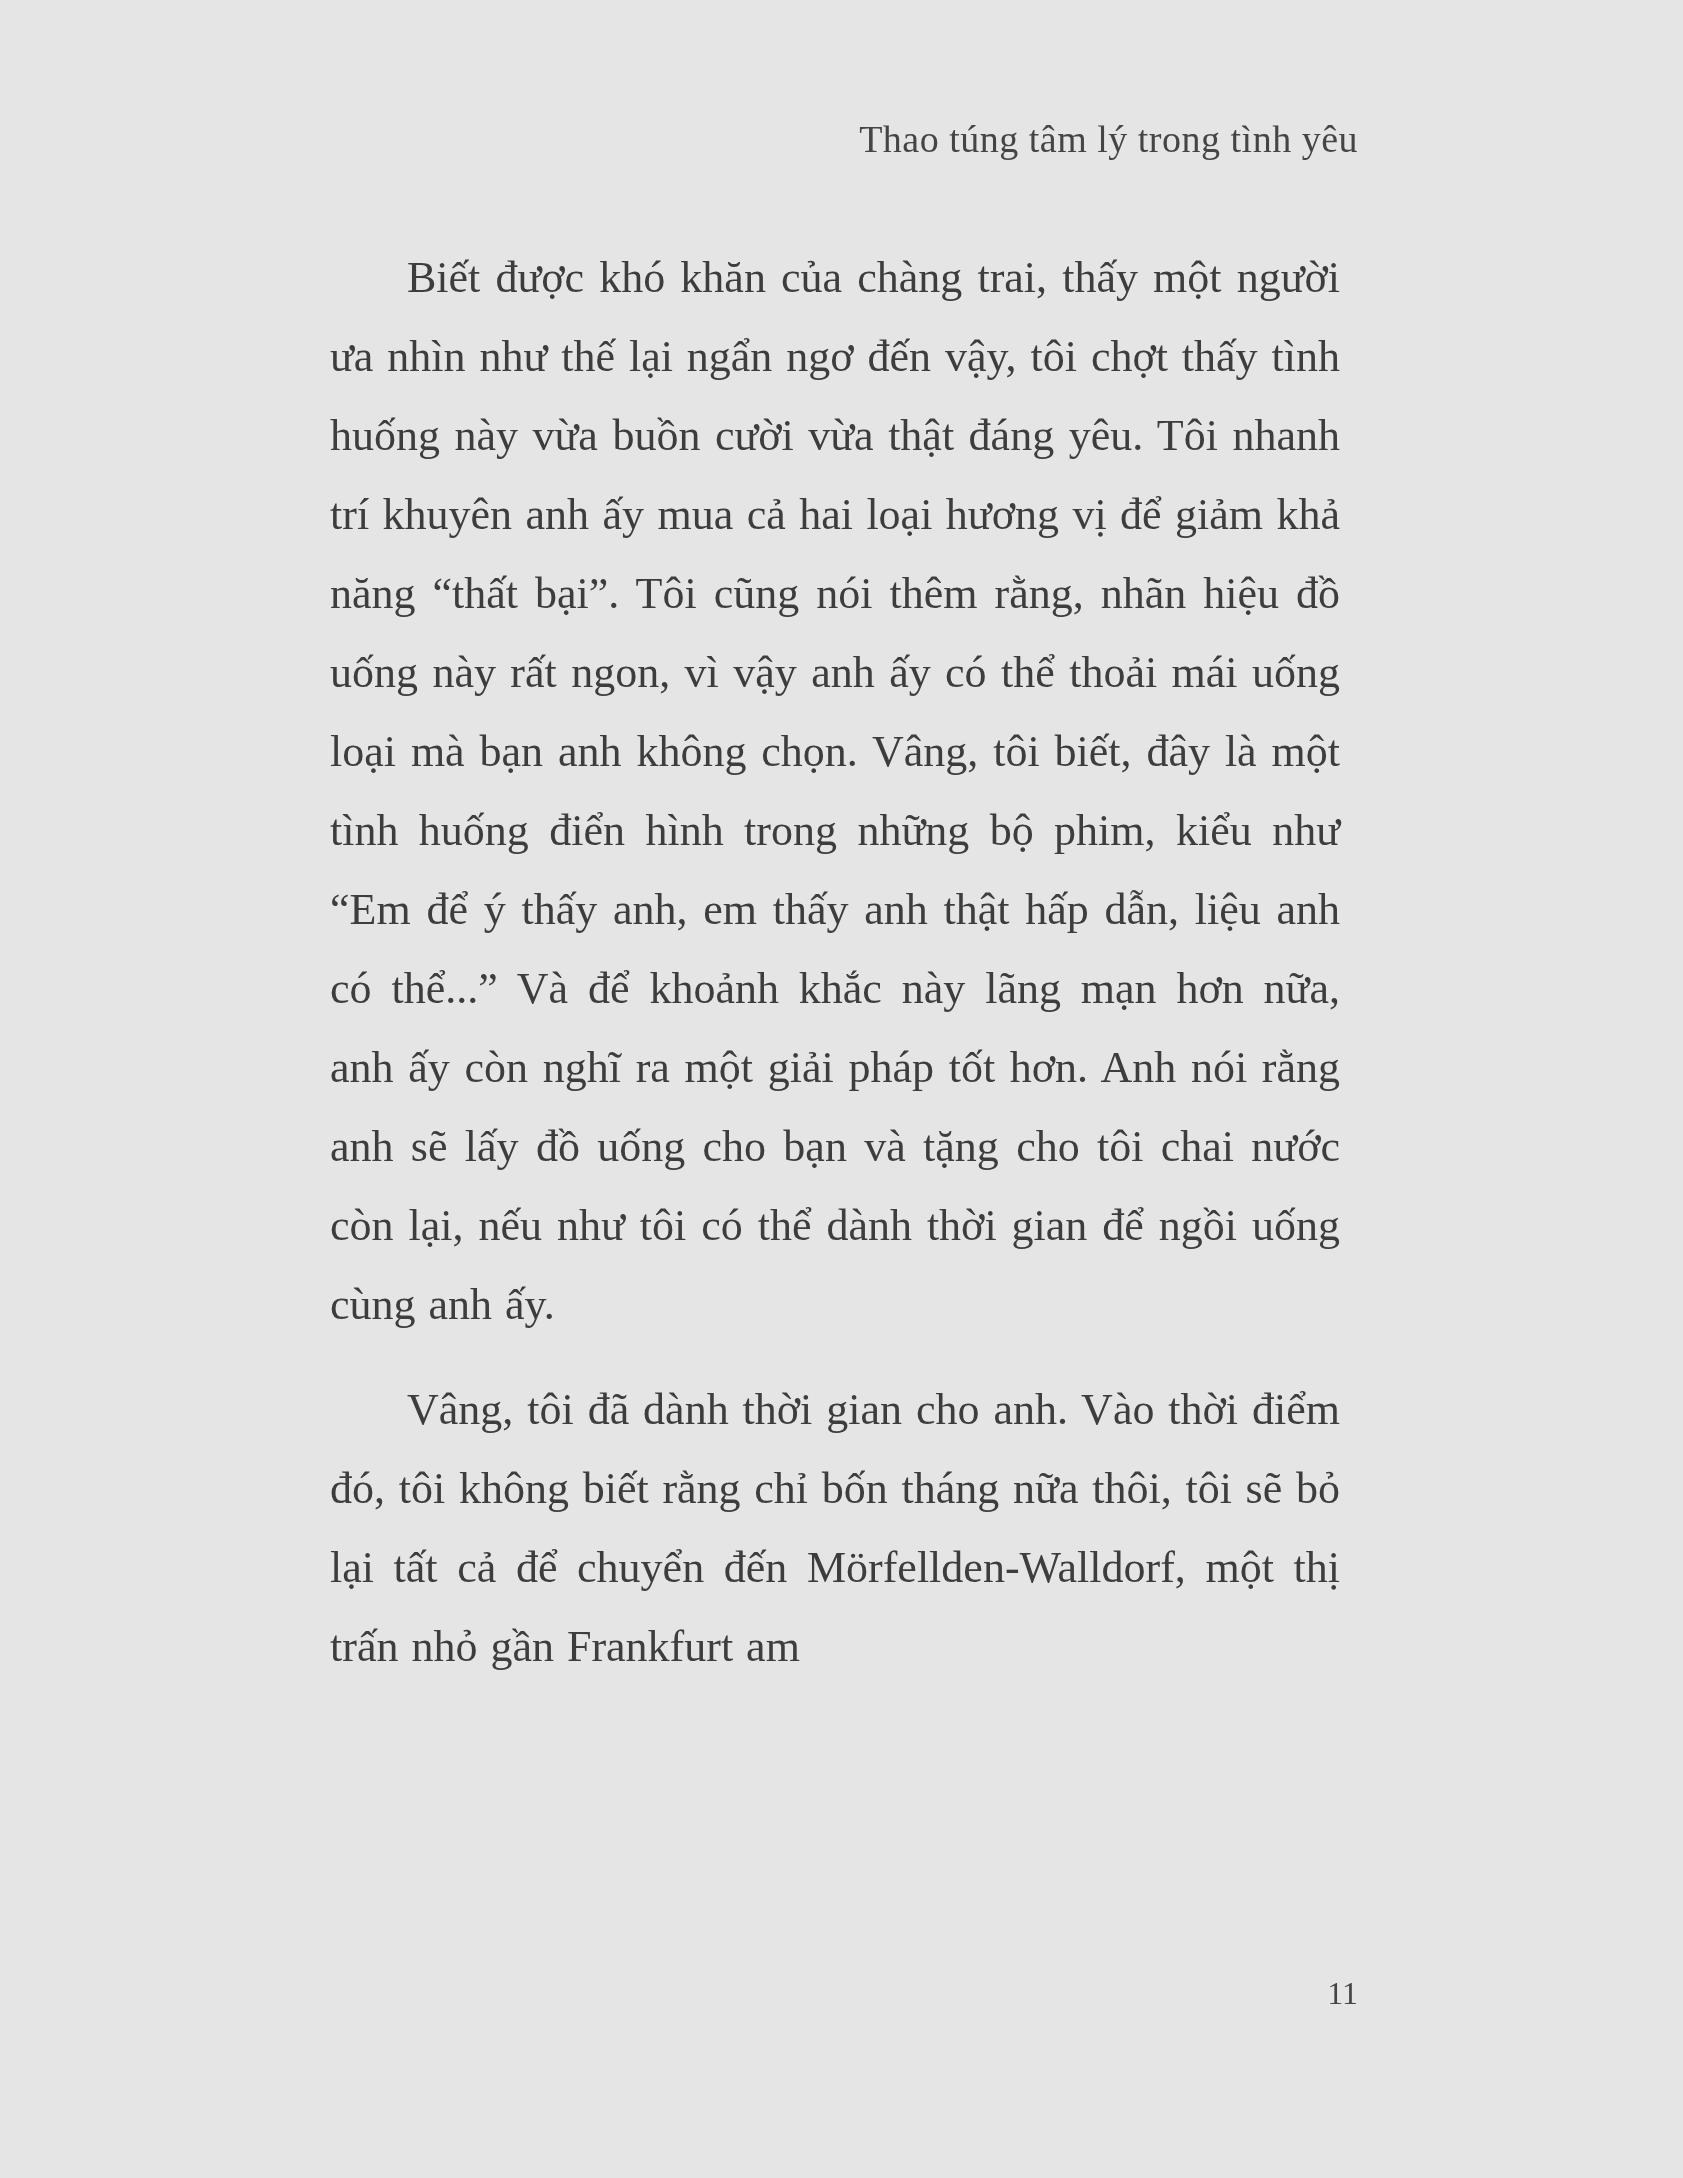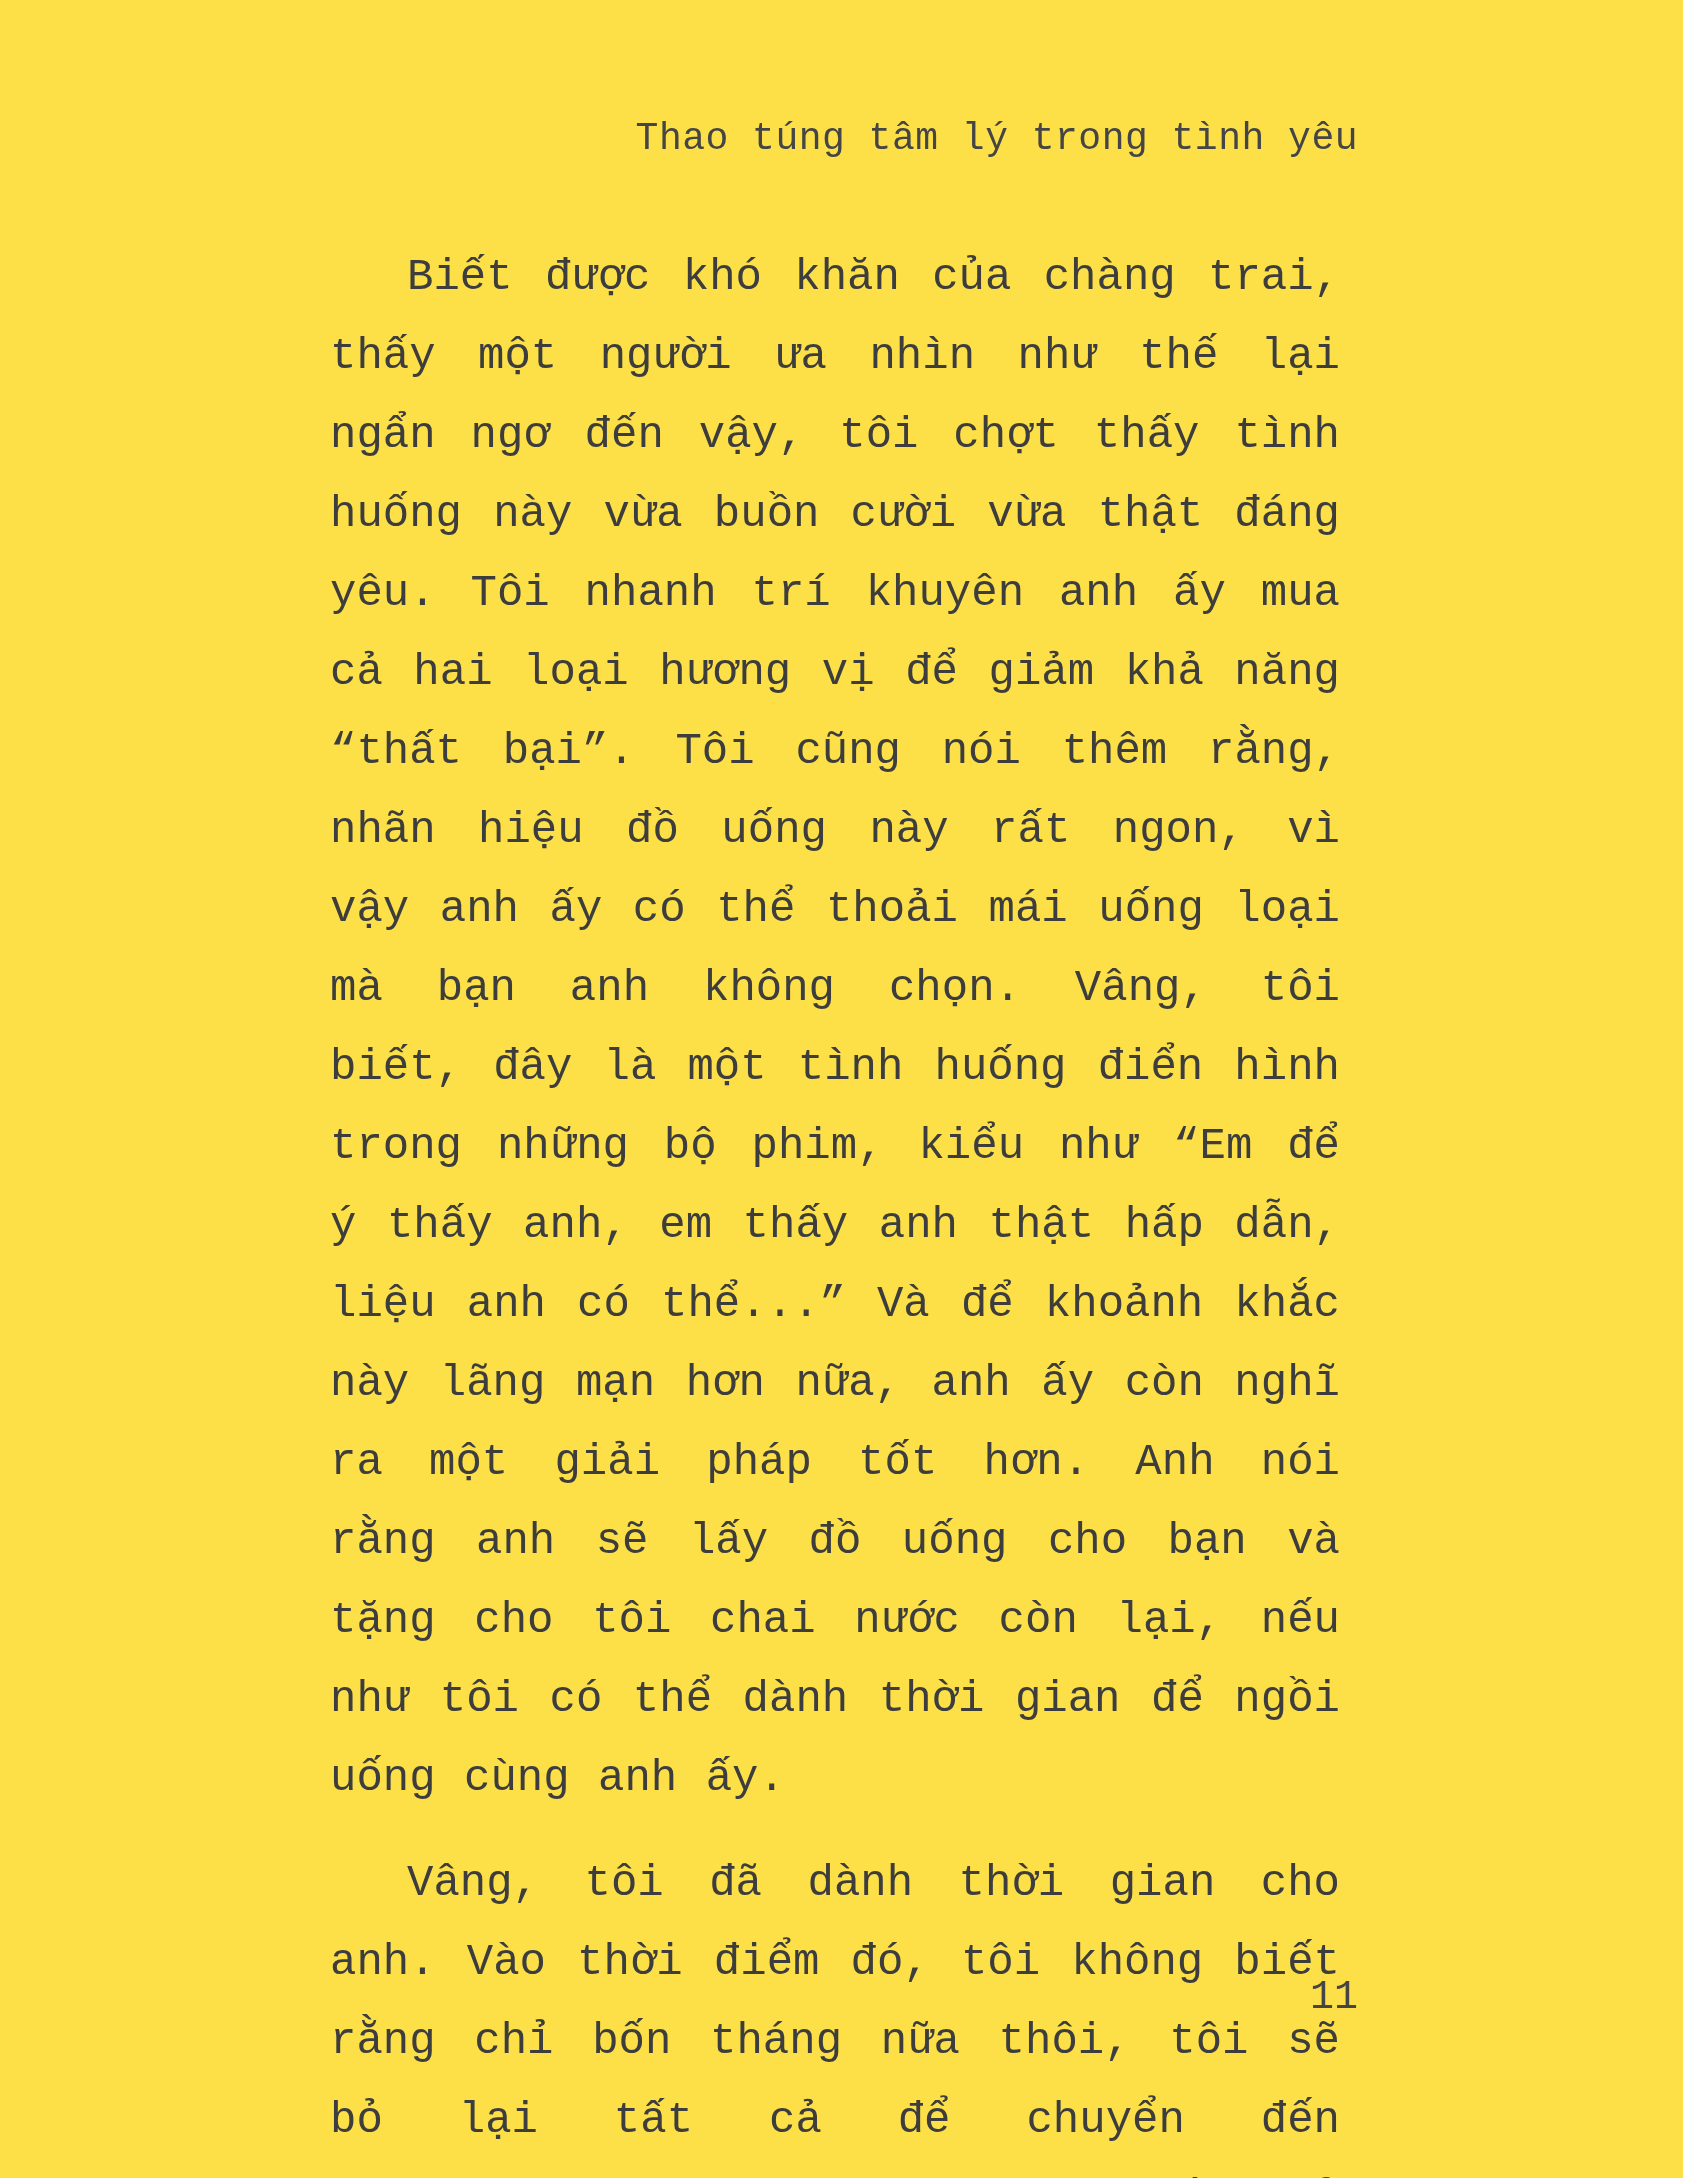--- a/index.html
+++ b/index.html
@@ -7,22 +7,22 @@
     padding: 0;
     width: 1683px;
     height: 2178px;
     background: #ffffff;
     overflow: hidden;
   }
   .page {
     position: relative;
     width: 1683px;
     height: 2178px;
-    background: #fde047;
-    font-family: Liberation Mono, monospace;
+    background: #e5e5e5;
+    font-family: Liberation Serif, serif;
     color: #3d3d3d;
   }
   .running-header {
     position: absolute;
     top: 117px;
     left: 348px;
     width: 1010px;
     text-align: right;
     font-size: 38px;
     letter-spacing: 0.5px;
@@ -45,21 +45,21 @@
   }
   .text-block p + p {
     margin-top: 26px;
   }
   .page-number {
     position: absolute;
     top: 1975px;
     left: 348px;
     width: 1010px;
     text-align: right;
-    font-size: 40px;
+    font-size: 32px;
     color: #454545;
   }
 </style>
 </head>
 <body>
 
 <div class="page">
 
   <div class="running-header">Thao túng tâm lý trong tình yêu</div>
 

